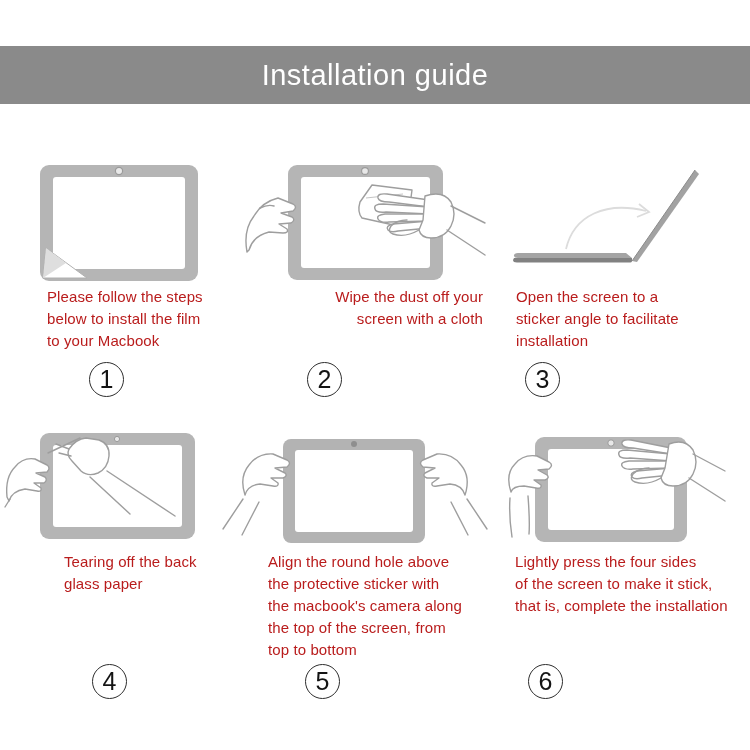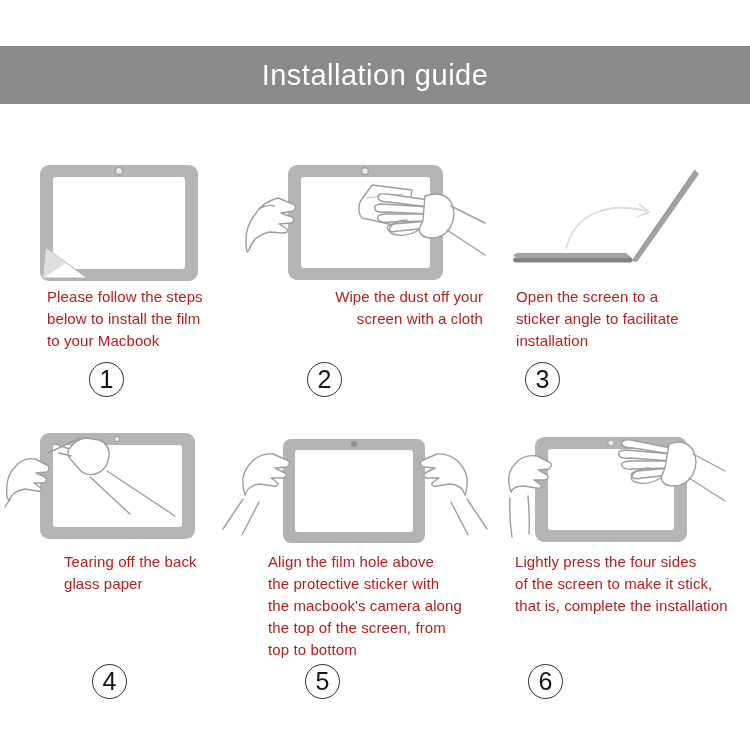--- a/index.html
+++ b/index.html
@@ -168,21 +168,21 @@
         <path class="hand" d="M 30 70 Q 24 52 34 40 Q 43 28 58 29 L 72 35 Q 77 38 72 42 L 60 43 L 70 48 Q 73 51 68 53 L 56 53 L 63 58 Q 64 62 58 61 L 45 59 Q 33 60 30 70 Z"></path>
         <path class="handline" d="M 28 74 L 8 104"></path>
         <path class="handline" d="M 44 77 L 27 110"></path>
       </g>
       <g transform="translate(280,0) scale(-1,1)">
         <path class="hand" d="M 30 70 Q 24 52 34 40 Q 43 28 58 29 L 72 35 Q 77 38 72 42 L 60 43 L 70 48 Q 73 51 68 53 L 56 53 L 63 58 Q 64 62 58 61 L 45 59 Q 33 60 30 70 Z"></path>
         <path class="handline" d="M 28 74 L 8 104"></path>
         <path class="handline" d="M 44 77 L 27 110"></path>
       </g>
     </svg>
-    <p class="caption cap5">Align the film hole above
+    <p class="caption cap5">Align the round hole above
 the protective sticker with
 the macbook's camera along
 the top of the screen, from
 top to bottom</p>
     <span class="badge num5">5</span>
   </section>
 
   
   <section class="step">
     <svg class="illus il6" width="265" height="140" viewBox="0 0 265 140">

